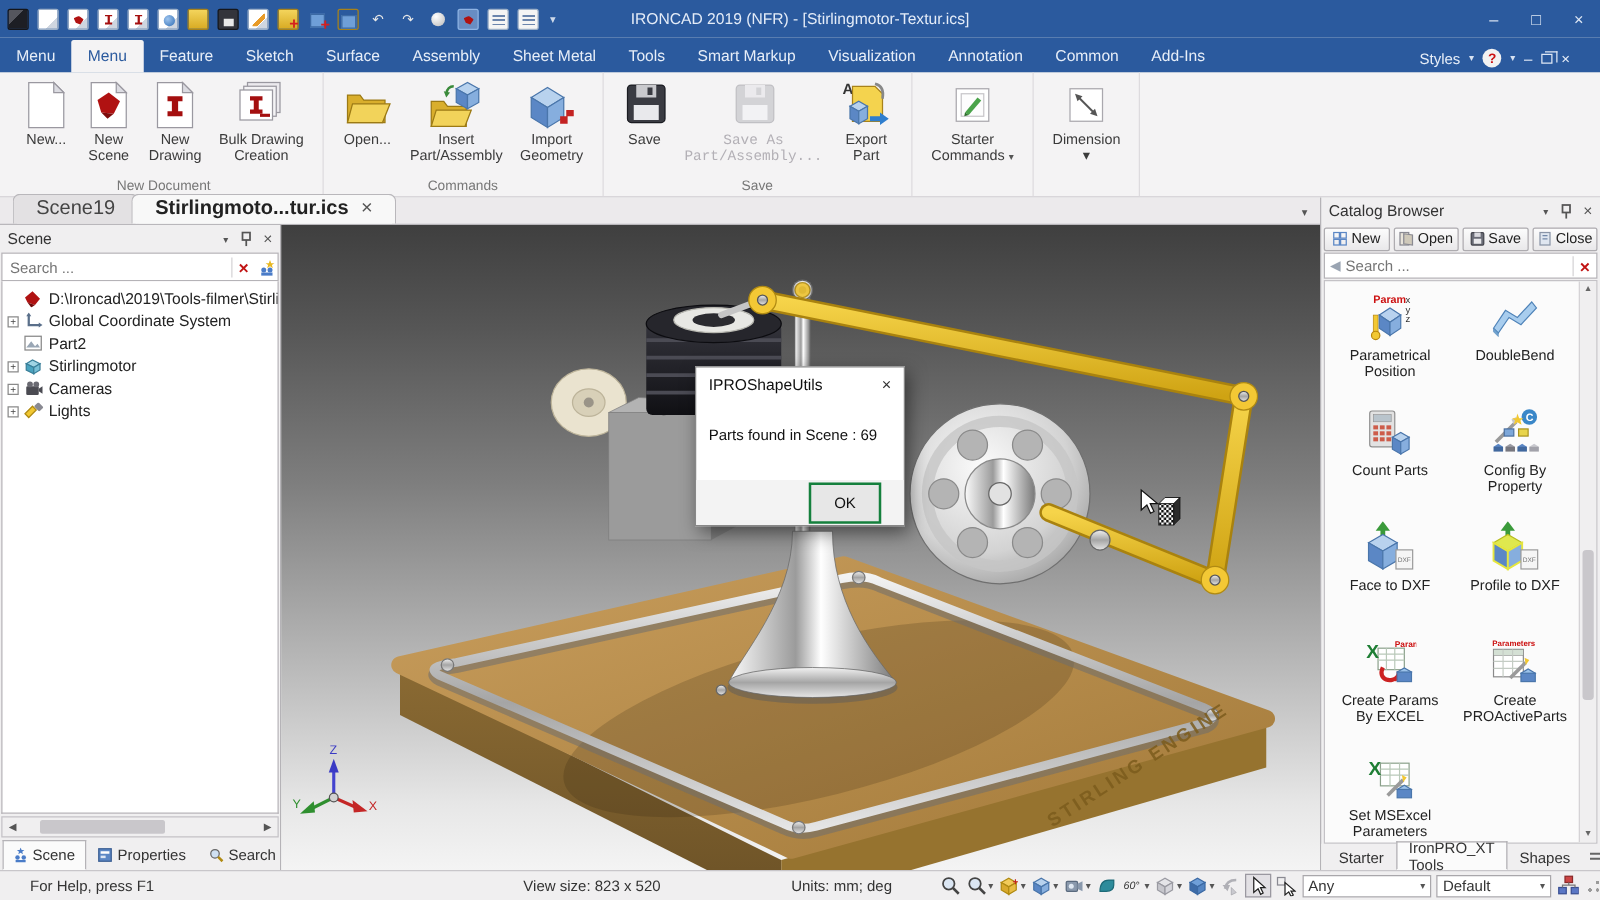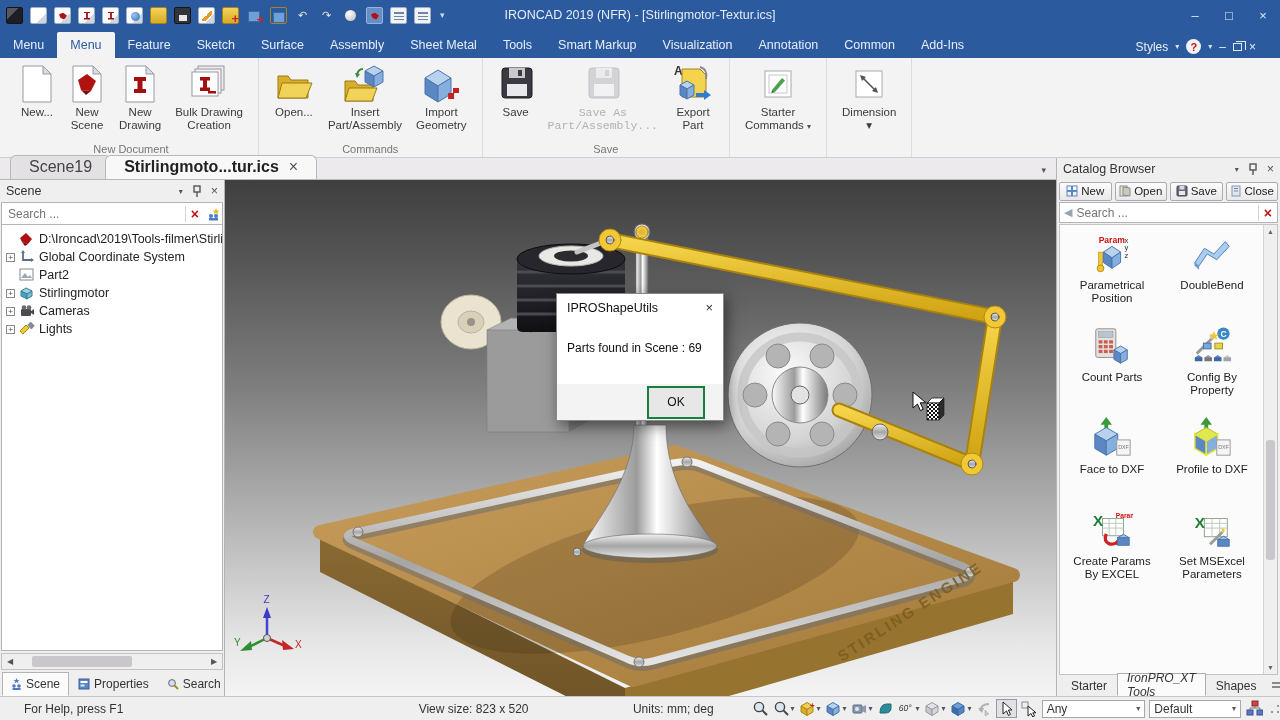--- a/index.html
+++ b/index.html
@@ -103,21 +103,21 @@
   .cat-grid { position:absolute; left:2px; top:2px; right:15px; display:grid; grid-template-columns:1fr 1fr; }
   .cat-item { height:92px; display:flex; flex-direction:column; align-items:center; padding-top:6px; }
   .cat-item svg { width:42px; height:42px; flex:none; }
   .cat-lbl { margin-top:4px; font-size:11.5px; line-height:13px; text-align:center; color:#222; width:92px; }
   .vscroll { position:absolute; right:0; top:0; bottom:0; width:14px; background:#f0eff0; border-left:1px solid #d5d3d6; }
   .vs-arrow { height:13px; text-align:center; font-size:7px; color:#666; line-height:13px; }
   .vs-arrow.bottom { position:absolute; bottom:0; left:0; right:0; }
   .vs-thumb { position:absolute; left:2px; right:2px; top:215px; height:120px; background:#cInvalid; background:#c9c7cb; border-radius:3px; }
   .cat-tabs { height:21px; display:flex; align-items:stretch; padding-left:4px; background:#f0eff0; }
   .cat-tab { padding:0 9px; display:flex; align-items:center; font-size:12px; color:#333; border:1px solid transparent; }
-  .cat-tab.active { background:#fbfbfb; border-color:#aeacb0; border-bottom-color:#fbfbfb; margin-top:-2px; z-index:2;font-style:italic; }
+  .cat-tab.active { background:#fbfbfb; border-color:#aeacb0; border-bottom-color:#fbfbfb; margin-top:-2px; z-index:2; }
   .cat-tabs .pinbars { margin-left:auto; padding:0 6px; color:#666; font-size:10px; display:flex; align-items:center; }
 
   
   .statusbar { position:absolute; left:0; top:696px; width:1280px; height:24px; background:#f0eff0; border-top:1px solid #c8c6ca; display:flex; align-items:center; font-size:12px; color:#333; }
   .sb-help { padding-left:24px; width:420px; }
   .sb-view { width:215px; }
   .sb-units { width:118px; }
   .sb-icons { display:flex; align-items:center; gap:2px; }
   .sbi { display:flex; align-items:center; padding:0 1px; }
   .sbi svg { width:17px; height:17px; }
@@ -799,20 +799,36 @@
           <text x="2" y="18" font-size="16" font-weight="bold" fill="#1e7e34">X</text>
           <path d="M16,26 C11,37 24,40 29,33" fill="none" stroke="#cc2222" stroke-width="3.5"></path>
             <polygon points="26,38 34,35 28,29" fill="#cc2222"></polygon>
           <polygon points="28,30 34,26.5 40,30 34,33.5" fill="#9cc3ea" stroke="#4a76ab"></polygon>
             <rect x="28" y="30" width="12" height="8" fill="#5b87c5" stroke="#4a76ab"></rect>
         </svg>
         <span class="cat-lbl">Create Params By EXCEL</span>
       </div>
       <div class="cat-item">
         <svg viewBox="0 0 44 44">
+          <text x="3" y="8" font-size="6.6" font-weight="bold" fill="#cc1111">Parameters</text>
+          <rect x="4" y="11" width="25" height="23" fill="#fff" stroke="#8a8a8a"></rect>
+            <rect x="4" y="11" width="25" height="5" fill="#d4e0d4" stroke="#8a8a8a" stroke-width="0.5"></rect>
+          <line x1="4" y1="21" x2="29" y2="21" stroke="#c4ccc4"></line>
+            <line x1="4" y1="27" x2="29" y2="27" stroke="#c4ccc4"></line>
+            <line x1="12" y1="11" x2="12" y2="34" stroke="#c4ccc4"></line>
+            <line x1="20" y1="11" x2="20" y2="34" stroke="#c4ccc4"></line>
+          <line x1="18" y1="35" x2="31" y2="22" stroke="#9a9a9a" stroke-width="3"></line>
+            <polygon points="30,18 34,20 31,24" fill="#f2c832"></polygon>
+          <polygon points="27,31 33,27.5 39,31 33,34.5" fill="#9cc3ea" stroke="#4a76ab"></polygon>
+            <rect x="27" y="31" width="12" height="7" fill="#5b87c5" stroke="#4a76ab"></rect>
+        </svg>
+        <span class="cat-lbl">Create PROActiveParts</span>
+      </div>
+      <div class="cat-item">
+        <svg viewBox="0 0 44 44">
           <rect x="14" y="10" width="24" height="19" fill="#fff" stroke="#8aa08a"></rect>
             <line x1="14" y1="15" x2="38" y2="15" stroke="#b9c9b9"></line>
             <line x1="14" y1="20" x2="38" y2="20" stroke="#b9c9b9"></line>
             <line x1="22" y1="10" x2="22" y2="29" stroke="#b9c9b9"></line>
             <line x1="30" y1="10" x2="30" y2="29" stroke="#b9c9b9"></line>
           <text x="4" y="20" font-size="16" font-weight="bold" fill="#1e7e34">X</text>
           <line x1="20" y1="37" x2="33" y2="24" stroke="#9a9a9a" stroke-width="3"></line>
             <polygon points="32,20 36,22 33,26" fill="#f2c832"></polygon>
           <polygon points="28,32 34,28.5 40,32 34,35.5" fill="#9cc3ea" stroke="#4a76ab"></polygon>
             <rect x="28" y="32" width="12" height="7" fill="#5b87c5" stroke="#4a76ab"></rect>

